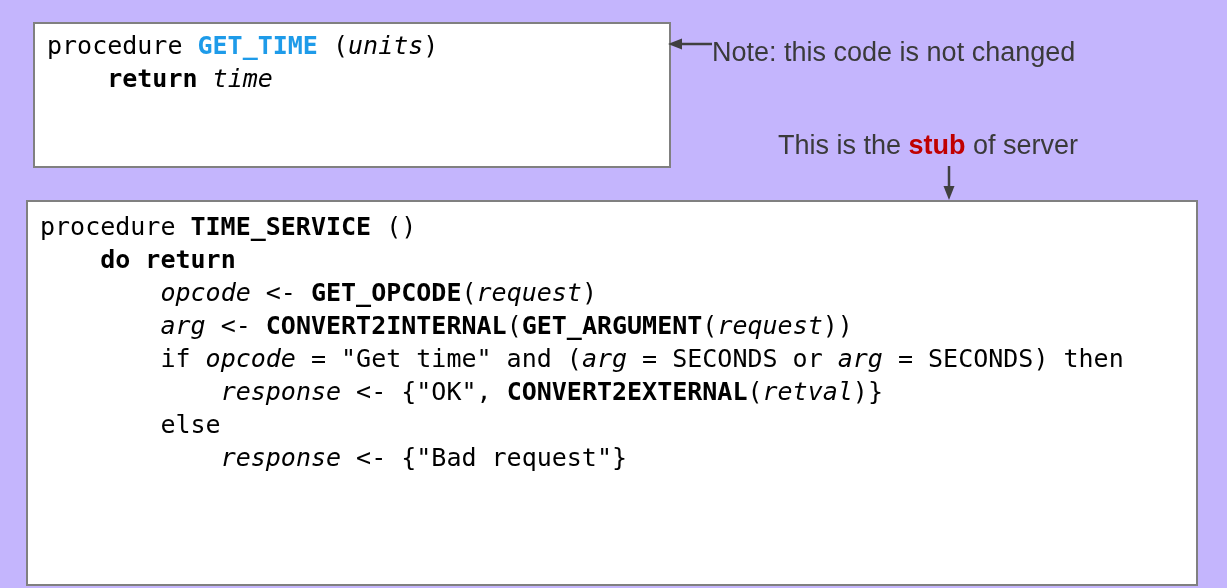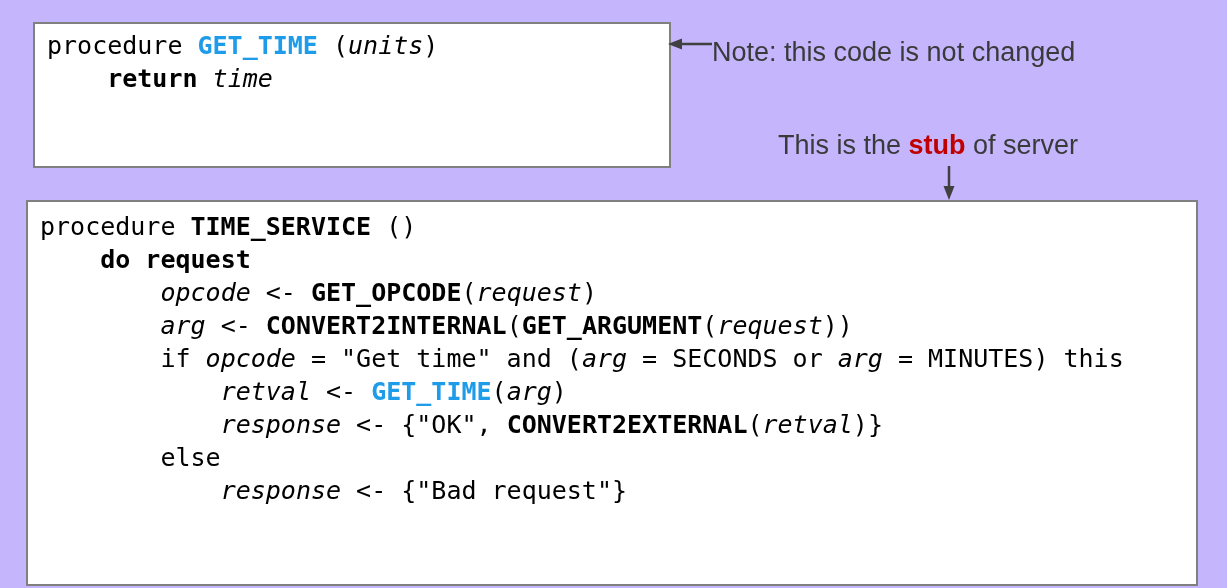--- a/index.html
+++ b/index.html
@@ -105,23 +105,22 @@
 
   <div class="down-arrow-wrap">
     <svg class="arrow-svg" width="16" height="34" viewBox="0 0 16 34">
       <line x1="8" y1="0" x2="8" y2="24" stroke="currentColor" stroke-width="2.5"></line>
       <polygon points="8,34 2.5,20 13.5,20" fill="currentColor"></polygon>
     </svg>
   </div>
 
   <div class="code-box bottom">
     <div class="code-line"><span class="tok-n">procedure </span><span class="tok-b">TIME_SERVICE</span><span class="tok-n"> ()</span></div>
-    <div class="code-line"><span class="tok-n">    </span><span class="tok-b">do request</span></div>
+    <div class="code-line"><span class="tok-n">    </span><span class="tok-b">do return</span></div>
     <div class="code-line"><span class="tok-n">        </span><span class="tok-i">opcode</span><span class="tok-n"> &lt;- </span><span class="tok-b">GET_OPCODE</span><span class="tok-n">(</span><span class="tok-i">request</span><span class="tok-n">)</span></div>
     <div class="code-line"><span class="tok-n">        </span><span class="tok-i">arg</span><span class="tok-n"> &lt;- </span><span class="tok-b">CONVERT2INTERNAL</span><span class="tok-n">(</span><span class="tok-b">GET_ARGUMENT</span><span class="tok-n">(</span><span class="tok-i">request</span><span class="tok-n">))</span></div>
-    <div class="code-line"><span class="tok-n">        if </span><span class="tok-i">opcode</span><span class="tok-n"> = "Get time" and (</span><span class="tok-i">arg</span><span class="tok-n"> = SECONDS or </span><span class="tok-i">arg</span><span class="tok-n"> = MINUTES) this</span></div>
-    <div class="code-line"><span class="tok-n">            </span><span class="tok-i">retval</span><span class="tok-n"> &lt;- </span><span class="tok-kb">GET_TIME</span><span class="tok-n">(</span><span class="tok-i">arg</span><span class="tok-n">)</span></div>
+    <div class="code-line"><span class="tok-n">        if </span><span class="tok-i">opcode</span><span class="tok-n"> = "Get time" and (</span><span class="tok-i">arg</span><span class="tok-n"> = SECONDS or </span><span class="tok-i">arg</span><span class="tok-n"> = SECONDS) then</span></div>
     <div class="code-line"><span class="tok-n">            </span><span class="tok-i">response</span><span class="tok-n"> &lt;- {"OK", </span><span class="tok-b">CONVERT2EXTERNAL</span><span class="tok-n">(</span><span class="tok-i">retval</span><span class="tok-n">)}</span></div>
     <div class="code-line"><span class="tok-n">        else</span></div>
     <div class="code-line"><span class="tok-n">            </span><span class="tok-i">response</span><span class="tok-n"> &lt;- {"Bad request"}</span></div>
   </div>
 
 </div>
 
 </body></html>

